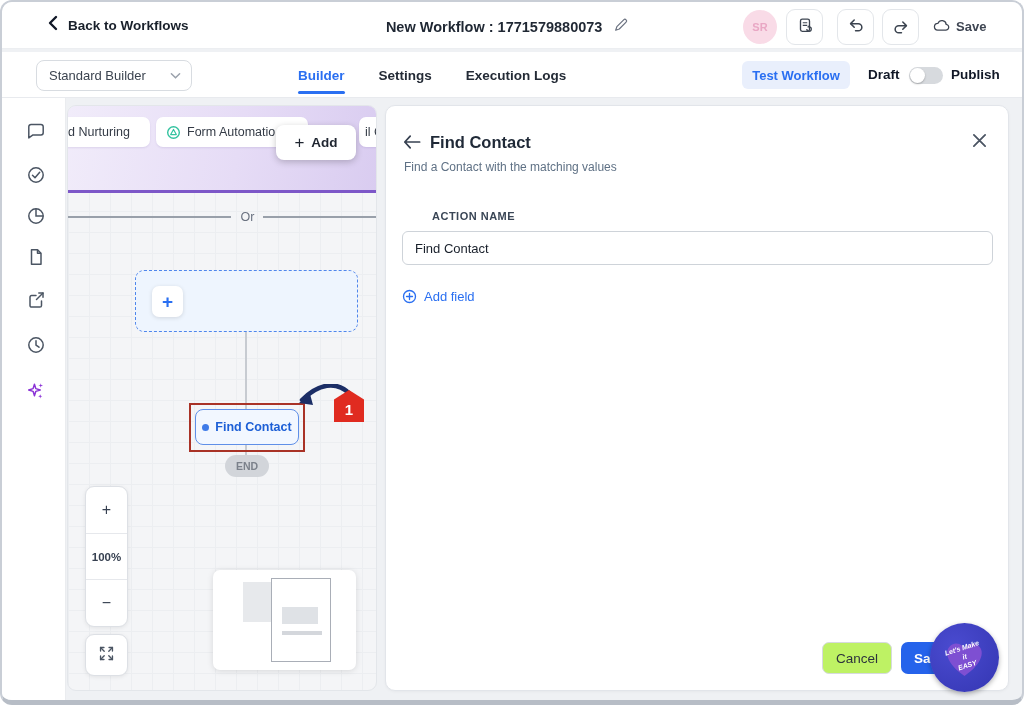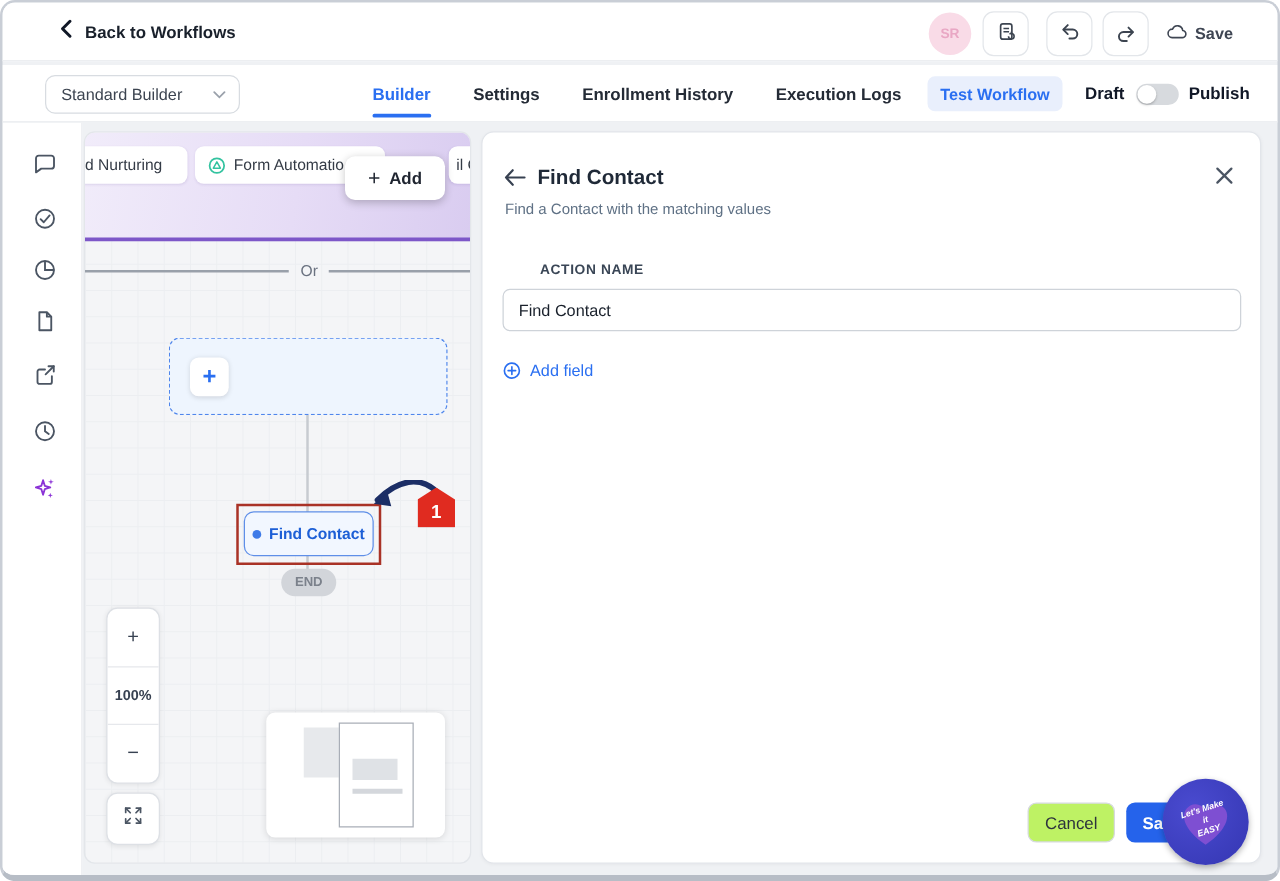--- a/index.html
+++ b/index.html
@@ -128,20 +128,28 @@
 
   <div class="hdr">
     <div class="back">
       <span>
         <svg width="14" height="16" viewBox="0 0 14 16">
             <path d="M10 2 L4 8 L10 14" fill="none" stroke="#111827" stroke-width="2.4" stroke-linecap="round" stroke-linejoin="round"></path>
           </svg>
       </span>
       <span class="back-label">Back to Workflows</span>
     </div>
+    <div class="title-wrap">
+      <span class="wf-title">New Workflow : 1771579880073</span>
+      <span>
+        <svg width="16" height="16" viewBox="0 0 20 20">
+            <path d="M3.5 16.5 L5 12 L13.5 3.5 A1.6 1.6 0 0 1 16.5 6.5 L8 15 L3.5 16.5 Z" fill="none" stroke="#6b7280" stroke-width="1.5" stroke-linejoin="round"></path>
+          </svg>
+      </span>
+    </div>
     <div class="avatar">
         <span>SR</span>
       </div>
     <div class="hbtn" style="left:784px;">
       <span>
         <svg width="18" height="18" viewBox="0 0 20 20">
             <rect x="5" y="3.5" width="10" height="13.5" rx="2" fill="none" stroke="#3c4450" stroke-width="1.5"></rect>
             <line x1="7.5" y1="7.5" x2="12.5" y2="7.5" stroke="#3c4450" stroke-width="1.3"></line>
             <line x1="7.5" y1="10.5" x2="12.5" y2="10.5" stroke="#3c4450" stroke-width="1.3"></line>
             <path d="M12 14.5 a2.5 2.5 0 1 0 2.5-2.5" fill="none" stroke="#3c4450" stroke-width="1.4"></path>
@@ -180,21 +188,20 @@
       <span>Standard Builder</span>
       <span>
         <svg width="11" height="8" viewBox="0 0 12 8">
             <path d="M1.5 1.5 L6 6 L10.5 1.5" fill="none" stroke="#9aa1ab" stroke-width="1.6" stroke-linecap="round"></path>
           </svg>
       </span>
     </div>
     <div class="tabs">
       <div class="tab active">Builder</div>
       <div class="tab">Settings</div>
-      <div class="tab">Enrollment History</div>
       <div class="tab">Execution Logs</div>
     </div>
     <div class="test-pill">Test Workflow</div>
     <span class="draft-lbl">Draft</span>
     <div class="toggle">
         <div class="knob"></div>
       </div>
     <span class="pub-lbl">Publish</span>
   </div>
 

